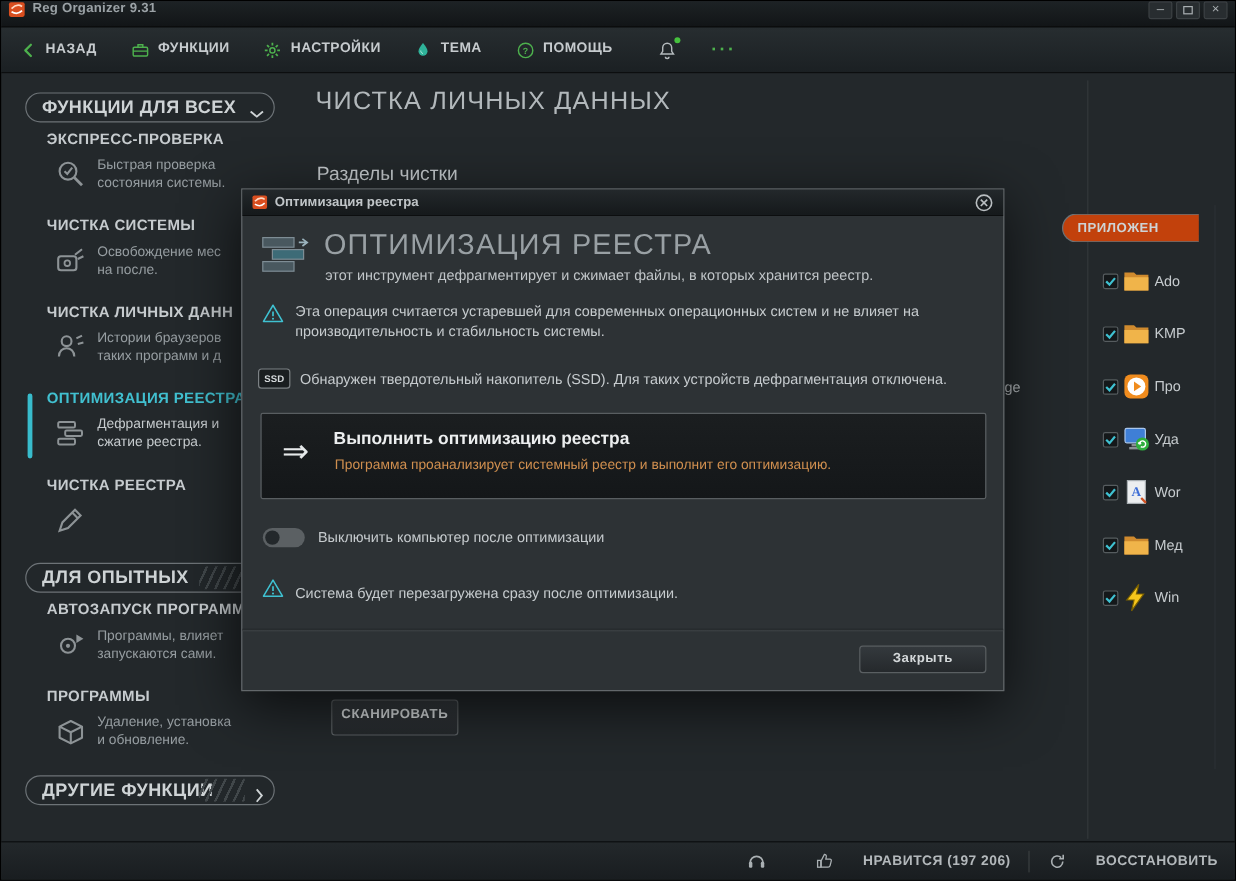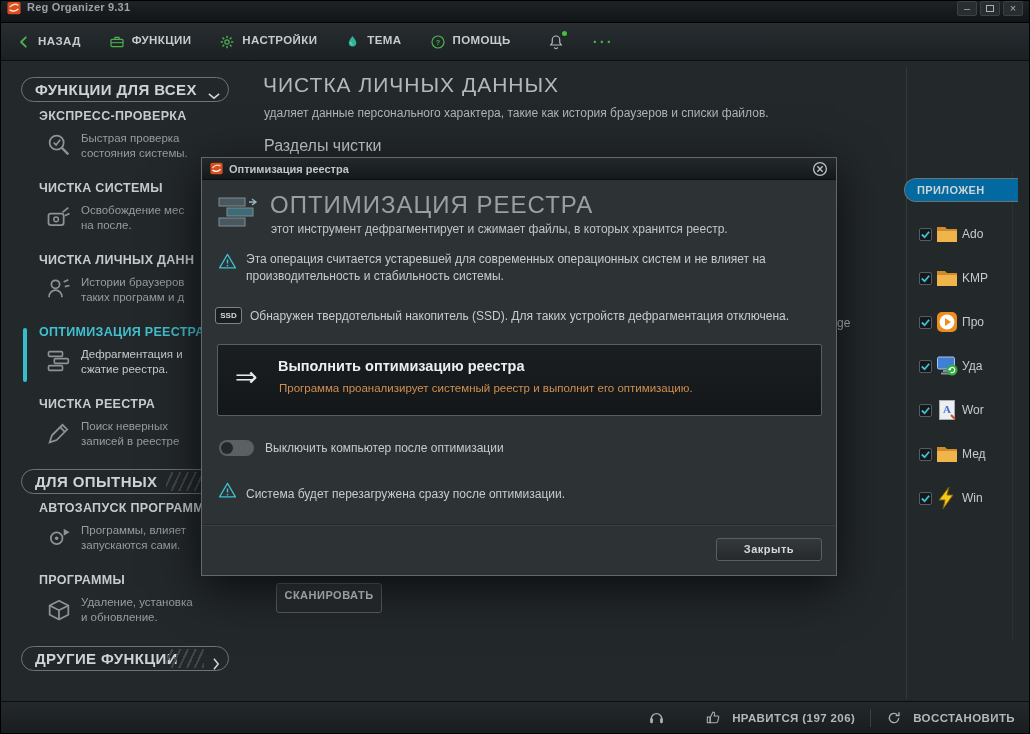--- a/index.html
+++ b/index.html
@@ -43,37 +43,37 @@
   .si-desc { font-size:11.5px; line-height:15px; color:#969da1; padding-top:3px; white-space:nowrap; overflow:hidden; width:152px; }
   .side-item.selected .si-title { color:#41c0d0; }
   .side-item.selected .si-desc { color:#c6cbce; }
   .accent-bar { position:absolute; left:2px; top:3px; width:4px; height:54px; background:#38bccc; border-radius:2px; }
   
   .main-title { position:absolute; left:262px; top:72px; font-size:21px; letter-spacing:1px; color:#b2b8bb; white-space:nowrap; }
   .main-sub { position:absolute; left:263px; top:105px; font-size:12px; color:#aeb3b6; white-space:nowrap; }
   .section-title { position:absolute; left:263px; top:136px; font-size:16px; color:#c3c8cb; white-space:nowrap; }
   .fragment { position:absolute; left:836px; top:315px; font-size:12px; color:#b4b9bc; }
   .vdiv { position:absolute; width:1px; background:#33383b; }
-  .apps-header { position:absolute; left:903px; top:177px; width:114px; height:24px; border:1px solid #6d7377;
+  .apps-header { position:absolute; left:884px; top:177px; width:114px; height:24px; border:1px solid #6d7377;
     border-right:none; border-radius:12px 0 0 12px; font-size:11px; font-weight:bold; letter-spacing:.4px;
-    color:#ced3d5; line-height:22px; padding-left:12px; background:#0369a1; white-space:nowrap; overflow:hidden; }
+    color:#ced3d5; line-height:22px; padding-left:12px; background:#c2410c; white-space:nowrap; overflow:hidden; }
   .app-row { position:absolute; left:918px; height:26px; display:flex; align-items:center; gap:3px; }
   .app-check { width:13px; height:13px; background:#14181a; border:1px solid #565c5f; border-radius:2px;
     display:flex; align-items:center; justify-content:center; flex:none; }
   .app-icon { width:24px; height:24px; flex:none; display:flex; align-items:center; justify-content:center; }
   .app-label { font-size:12px; color:#c6cbce; width:38px; overflow:hidden; white-space:nowrap; }
   .btn { background:linear-gradient(#34393d,#25292c); border:1px solid #5a5f62; border-radius:3px;
     color:#d3d7d9; font-size:11px; font-weight:bold; letter-spacing:.5px; text-align:center; }
   .scan-btn { position:absolute; left:275px; top:582px; width:106px; height:30px; line-height:22px; }
   
   .statusbar { position:absolute; left:0; right:0; bottom:0; height:32px;
     background:linear-gradient(#23282b,#191d20); border-top:1px solid #0c0e0f;
     display:flex; align-items:center; justify-content:flex-end; gap:15px; padding-right:14px;
     font-size:11.5px; font-weight:bold; letter-spacing:.4px; color:#b3b8bb; }
-  .sb-group { display:flex; align-items:center; gap:11px; }
+  .sb-group { display:flex; align-items:center; gap:24px; }
   .sb-div { width:1px; height:18px; background:#3a3f42; }
   .sb-gap { width:10px; }
   
   .dialog { position:absolute; left:200px; top:156px; width:636px; height:419px;
     background:#2d3235; border:1px solid #63686b; box-shadow:0 12px 45px rgba(0,0,0,.7); }
   .dlg-titlebar { height:22px; background:linear-gradient(#23282b,#15191b); border-bottom:1px solid #0c0e0f;
     display:flex; align-items:center; padding:0 8px; }
   .dlg-title { font-size:11px; font-weight:bold; color:#c0c5c8; margin-left:6px; }
   .dlg-close { margin-left:auto; display:flex; }
   .dlg-hicon { position:absolute; left:14px; top:34px; }
@@ -273,24 +273,20 @@
 
   <div class="side-item" style="top:396px">
     <div class="si-title">ЧИСТКА РЕЕСТРА</div>
     <div class="si-row">
       <span class="si-icon">
           <svg viewBox="0 0 24 24" width="28" height="28">
             <path d="M4 20l6-2 9-9-4-4-9 9z" fill="none" stroke="#8d9396" stroke-width="1.5"></path>
             <path d="M13 7l4 4" stroke="#8d9396" stroke-width="1.5"></path>
           </svg>
         </span>
-      <div class="si-desc">
-        <div>Поиск неверных</div>
-        <div>записей в реестре</div>
-      </div>
     </div>
   </div>
 
   <div class="pill" style="top:468px">
     <span>ДЛЯ ОПЫТНЫХ</span>
     <span class="stripes"></span>
   </div>
 
   <div class="side-item" style="top:500px">
     <div class="si-title">АВТОЗАПУСК ПРОГРАММ</div>
@@ -328,21 +324,20 @@
 
   <div class="pill" style="top:645px">
     <span>ДРУГИЕ ФУНКЦИИ</span>
     <span class="stripes"></span>
     <span class="chev" style="top:6px"><svg viewBox="0 0 8 14" width="7" height="12">
           <path d="M1 1l5 6-5 6" fill="none" stroke="#ced3d5" stroke-width="1.8"></path>
         </svg></span>
   </div>
 
   <div class="main-title">ЧИСТКА ЛИЧНЫХ ДАННЫХ</div>
-  <div class="main-sub">удаляет данные персонального характера, такие как история браузеров и списки файлов.</div>
   <div class="section-title">Разделы чистки</div>
   <div class="fragment">ge</div>
 
   <div class="vdiv" style="left:905px; top:66px; height:632px;"></div>
   <div class="vdiv" style="left:1011px; top:170px; height:470px; background:#2c3134;"></div>
 
   <div class="apps-header">
     <span>ПРИЛОЖЕН</span>
   </div>
 

